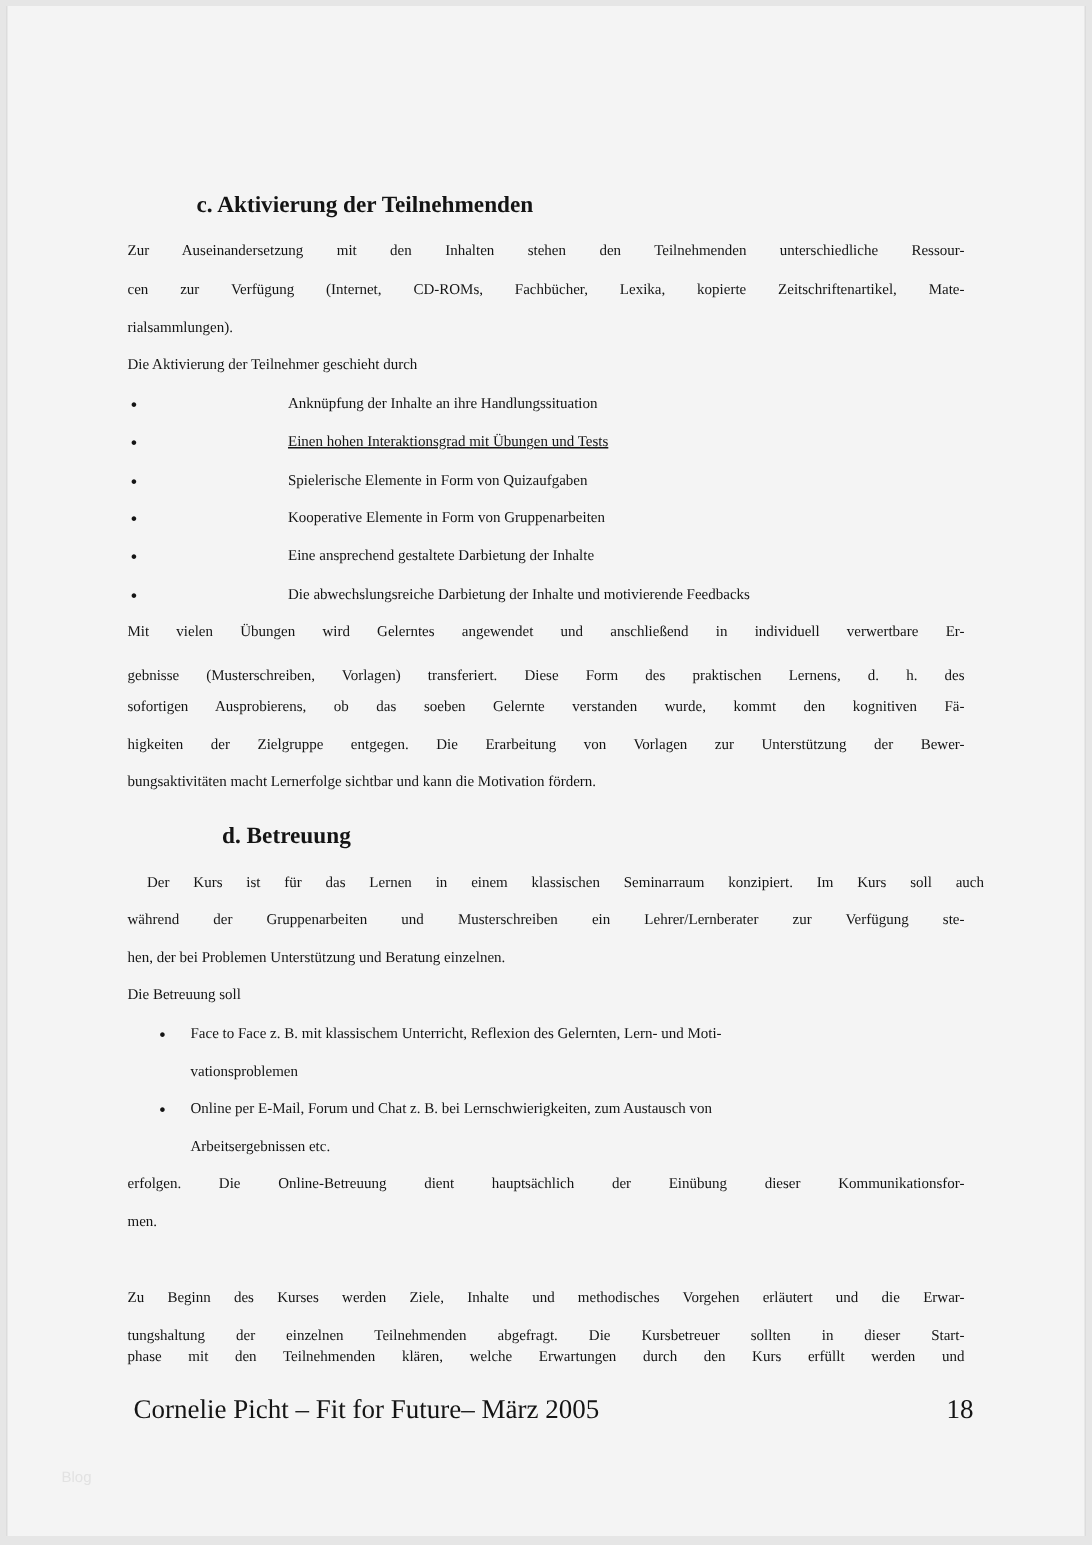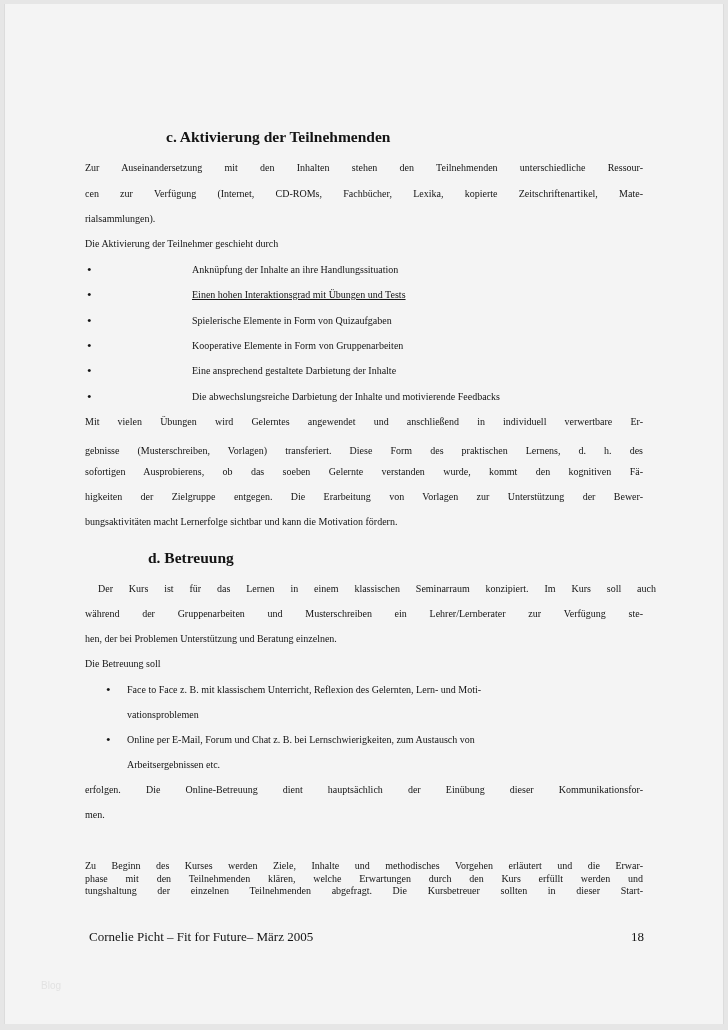--- a/index.html
+++ b/index.html
@@ -27,33 +27,33 @@
     .line {
       font-size: 10px;
       line-height: 18px;
     }
     .justify {
       text-align: justify;
       text-align-last: justify;
       white-space: nowrap;
     }
     .bullet-dot { font-size: 13px; }
-    .footer { font-size: 13px; }
+    .footer { font-size: 18px; }
     .watermark {
       font-family: "Liberation Sans", sans-serif;
       font-size: 10px;
       color: #e2e2e2;
     }
   </style>
 </head>
 <body>
 
 <div class="page">
 
-  <div class="abs heading" style="left:161px; top:124px;">c.   Aktivierung der Teilnehmenden</div>
+  <div class="abs heading" style="left:126px; top:124px;">c.   Aktivierung der Teilnehmenden</div>
 
   <div class="abs line justify" style="left:80px; top:155px; width:558px;">Zur Auseinandersetzung mit den Inhalten stehen den Teilnehmenden unterschiedliche Ressour-</div>
   <div class="abs line justify" style="left:80px; top:181px; width:558px;">cen zur Verfügung (Internet, CD-ROMs, Fachbücher, Lexika, kopierte Zeitschriftenartikel, Mate-</div>
   <div class="abs line" style="left:80px; top:206px;">rialsammlungen).</div>
   <div class="abs line" style="left:80px; top:231px;">Die Aktivierung der Teilnehmer geschieht durch</div>
 
   <div>
     <div>
       <span class="abs line bullet-dot" style="left:82px; top:257px;">•</span>
       <span class="abs line" style="left:187px; top:257px;">Anknüpfung der Inhalte an ihre Handlungssituation</span>
@@ -104,19 +104,19 @@
       <span class="abs line" style="left:122px; top:727px;">Online per E-Mail, Forum und Chat z. B. bei Lernschwierigkeiten, zum Austausch von</span>
       <span class="abs line" style="left:122px; top:752px;">Arbeitsergebnissen etc.</span>
     </div>
   </div>
 
   <div class="abs line justify" style="left:80px; top:777px; width:558px;">erfolgen. Die Online-Betreuung dient hauptsächlich der Einübung dieser Kommunikationsfor-</div>
   <div class="abs line" style="left:80px; top:802px;">men.</div>
 
   <div class="abs line justify" style="left:80px; top:853px; width:558px;">Zu Beginn des Kurses werden Ziele, Inhalte und methodisches Vorgehen erläutert und die Erwar-</div>
   <div class="abs line justify" style="left:80px; top:878px; width:558px;">tungshaltung der einzelnen Teilnehmenden abgefragt. Die Kursbetreuer sollten in dieser Start-</div>
-  <div class="abs line justify" style="left:80px; top:866px; width:558px;font-family:Liberation Serif, serif;">phase mit den Teilnehmenden klären, welche Erwartungen durch den Kurs erfüllt werden und</div>
+  <div class="abs line justify" style="left:80px; top:892px; width:558px;font-family:Liberation Serif, serif;">phase mit den Teilnehmenden klären, welche Erwartungen durch den Kurs erfüllt werden und</div>
 
   <div class="abs footer" style="left:84px; top:925px;">Cornelie Picht – Fit for Future– März 2005</div>
   <div class="abs footer" style="left:626px; top:925px;">18</div>
 
   <div class="abs watermark" style="left:36px; top:976px;">Blog</div>
 </div>
 
 </body></html>

